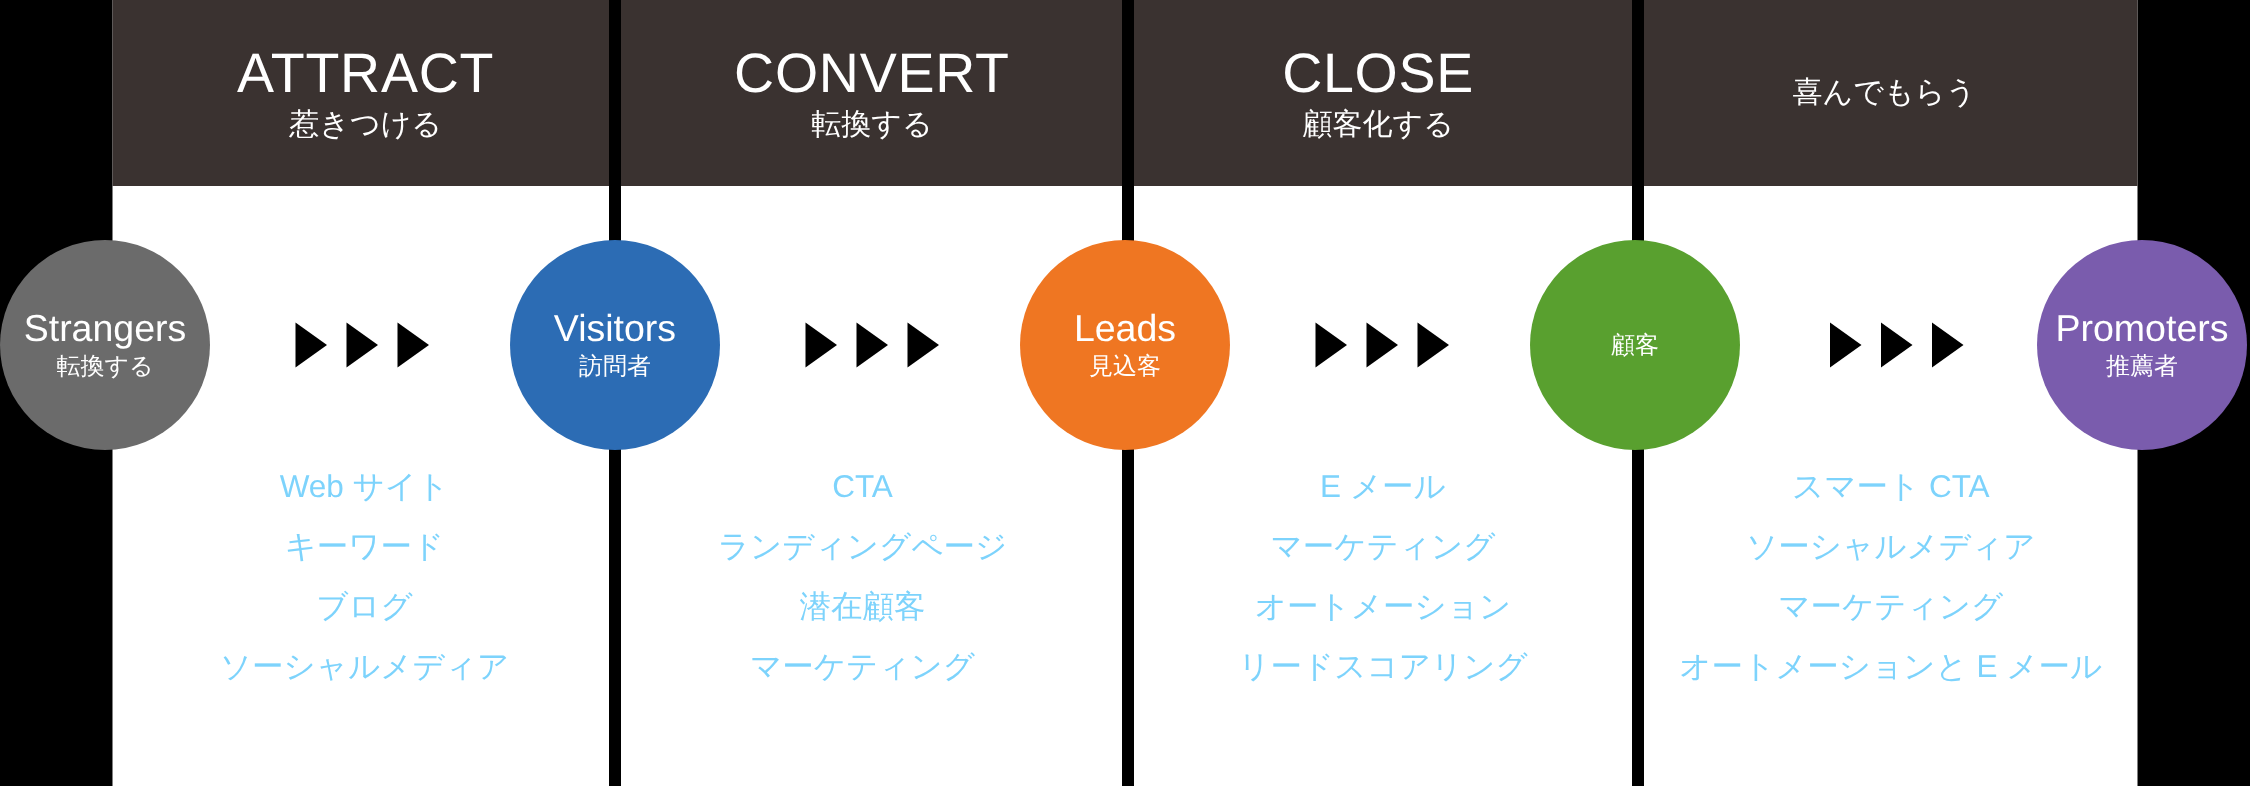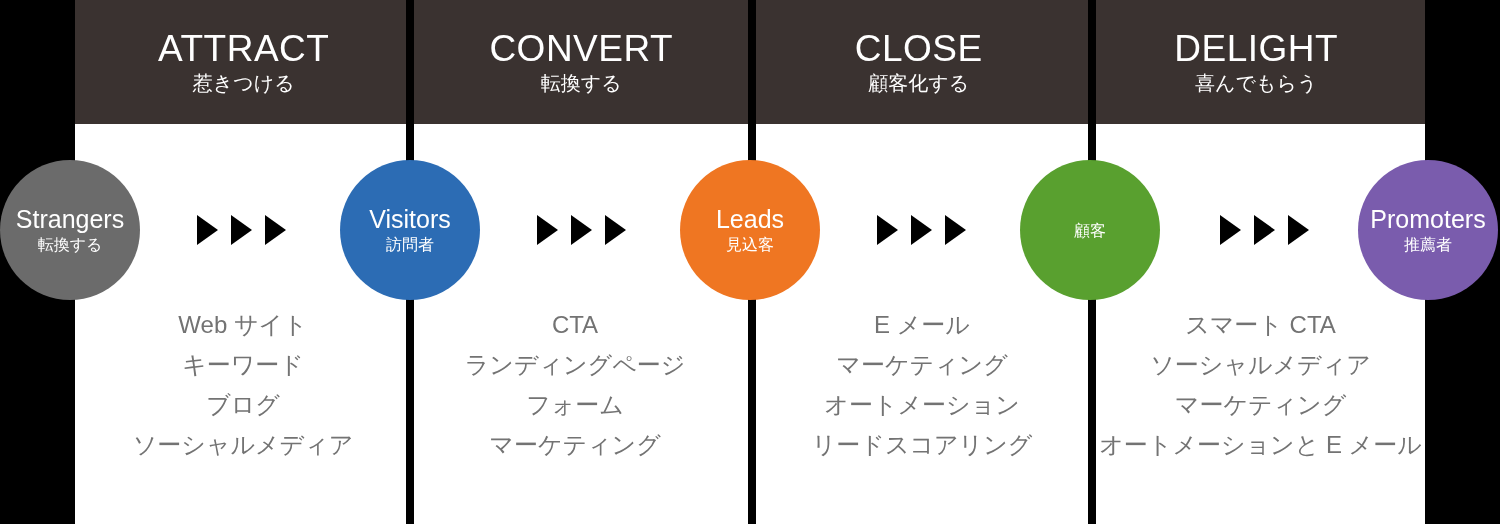--- a/index.html
+++ b/index.html
@@ -112,22 +112,22 @@
     border-bottom: 15px solid transparent;
     border-left-width: 21px;
     border-left-style: solid;
   }
 
   
   .tactics {
     position: absolute;
     top: 305px;
     text-align: center;
-    color: #737373;
-    font-size: 24px;
+    color: #7dd3fc;
+    font-size: 21px;
     line-height: 40px;
   }
   .tactics div {
     white-space: nowrap;
   }
 </style>
 </head>
 <body>
 
 <div id="stage">
@@ -141,21 +141,20 @@
     </div>
     <div class="header-cell" style="background: rgb(58, 50, 48);">
       <div class="hdr-en">CONVERT</div>
       <div class="hdr-jp">転換する</div>
     </div>
     <div class="header-cell" style="background: rgb(58, 50, 48);">
       <div class="hdr-en">CLOSE</div>
       <div class="hdr-jp">顧客化する</div>
     </div>
     <div class="header-cell" style="background: rgb(58, 50, 48);">
-      <div class="hdr-en">DELIGHT</div>
       <div class="hdr-jp">喜んでもらう</div>
     </div>
   </div>
 
   <div class="divider" style="left:406px;"></div>
   <div class="divider" style="left:748px;"></div>
   <div class="divider" style="left:1088px;"></div>
 
   <div class="stage-circle" style="left: 0px; top: 160px; background: rgb(107, 107, 107);">
     <div class="c-en">Strangers</div>
@@ -200,21 +199,21 @@
 
   <div class="tactics" style="left:80px;width:326px;">
     <div>Web サイト</div>
     <div>キーワード</div>
     <div>ブログ</div>
     <div>ソーシャルメディア</div>
   </div>
   <div class="tactics" style="left:414px;width:322px;">
     <div>CTA</div>
     <div>ランディングページ</div>
-    <div>フォーム</div>
+    <div>潜在顧客</div>
     <div>マーケティング</div>
   </div>
   <div class="tactics" style="left:756px;width:332px;">
     <div>E メール</div>
     <div>マーケティング</div>
     <div>オートメーション</div>
     <div>リードスコアリング</div>
   </div>
   <div class="tactics" style="left:1096px;width:329px;">
     <div>スマート CTA</div>

